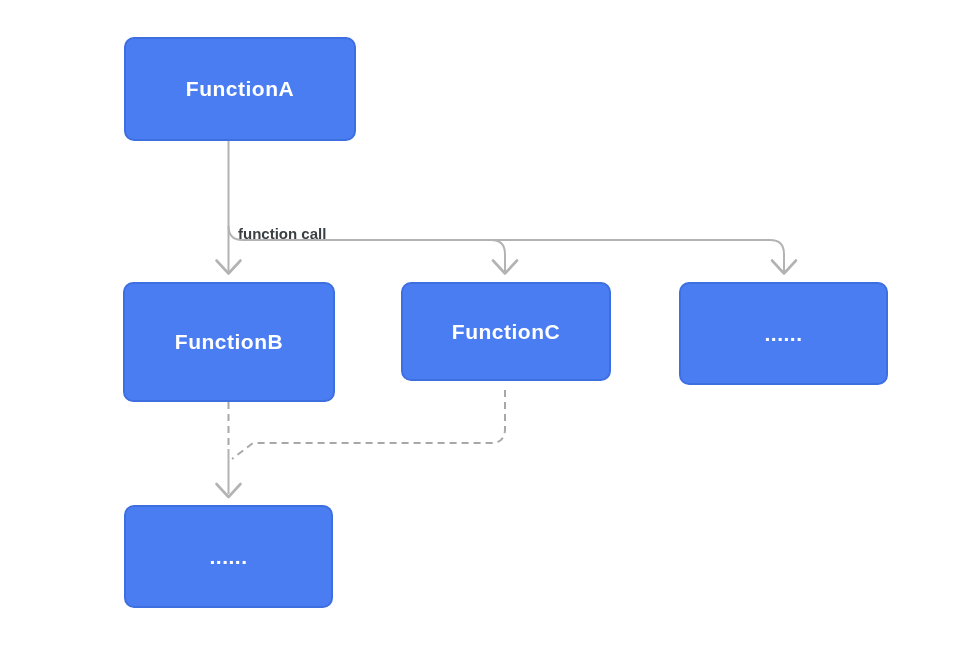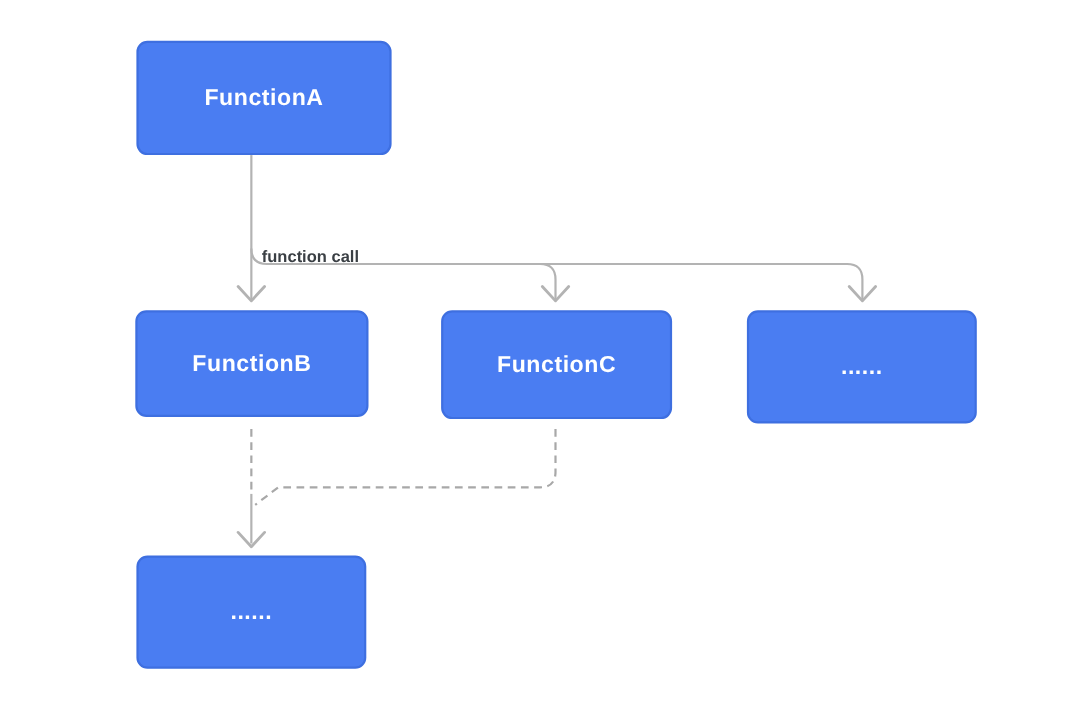--- a/index.html
+++ b/index.html
@@ -53,21 +53,21 @@
     border-radius: 10px;
     display: flex;
     align-items: center;
     justify-content: center;
     color: var(--node-text);
     font-size: 21px;
     font-weight: 700;
     letter-spacing: 0.5px;
   }
   .node-a { left: 124px; top: 37px;  width: 232px; height: 104px; }
-  .node-b { left: 123px; top: 282px; width: 212px; height: 97px; }
+  .node-b { left: 123px; top: 282px; width: 212px; height: 120px; }
   .node-c { left: 401px; top: 282px; width: 210px; height: 99px; }
   .node-r { left: 679px; top: 282px; width: 209px; height: 103px; }
   .node-d { left: 124px; top: 505px; width: 209px; height: 103px; }
   .edge-label {
     position: absolute;
     left: 238px;
     top: 181px;
     color: var(--label-text);
     font-size: 15px;
     font-weight: 700;

